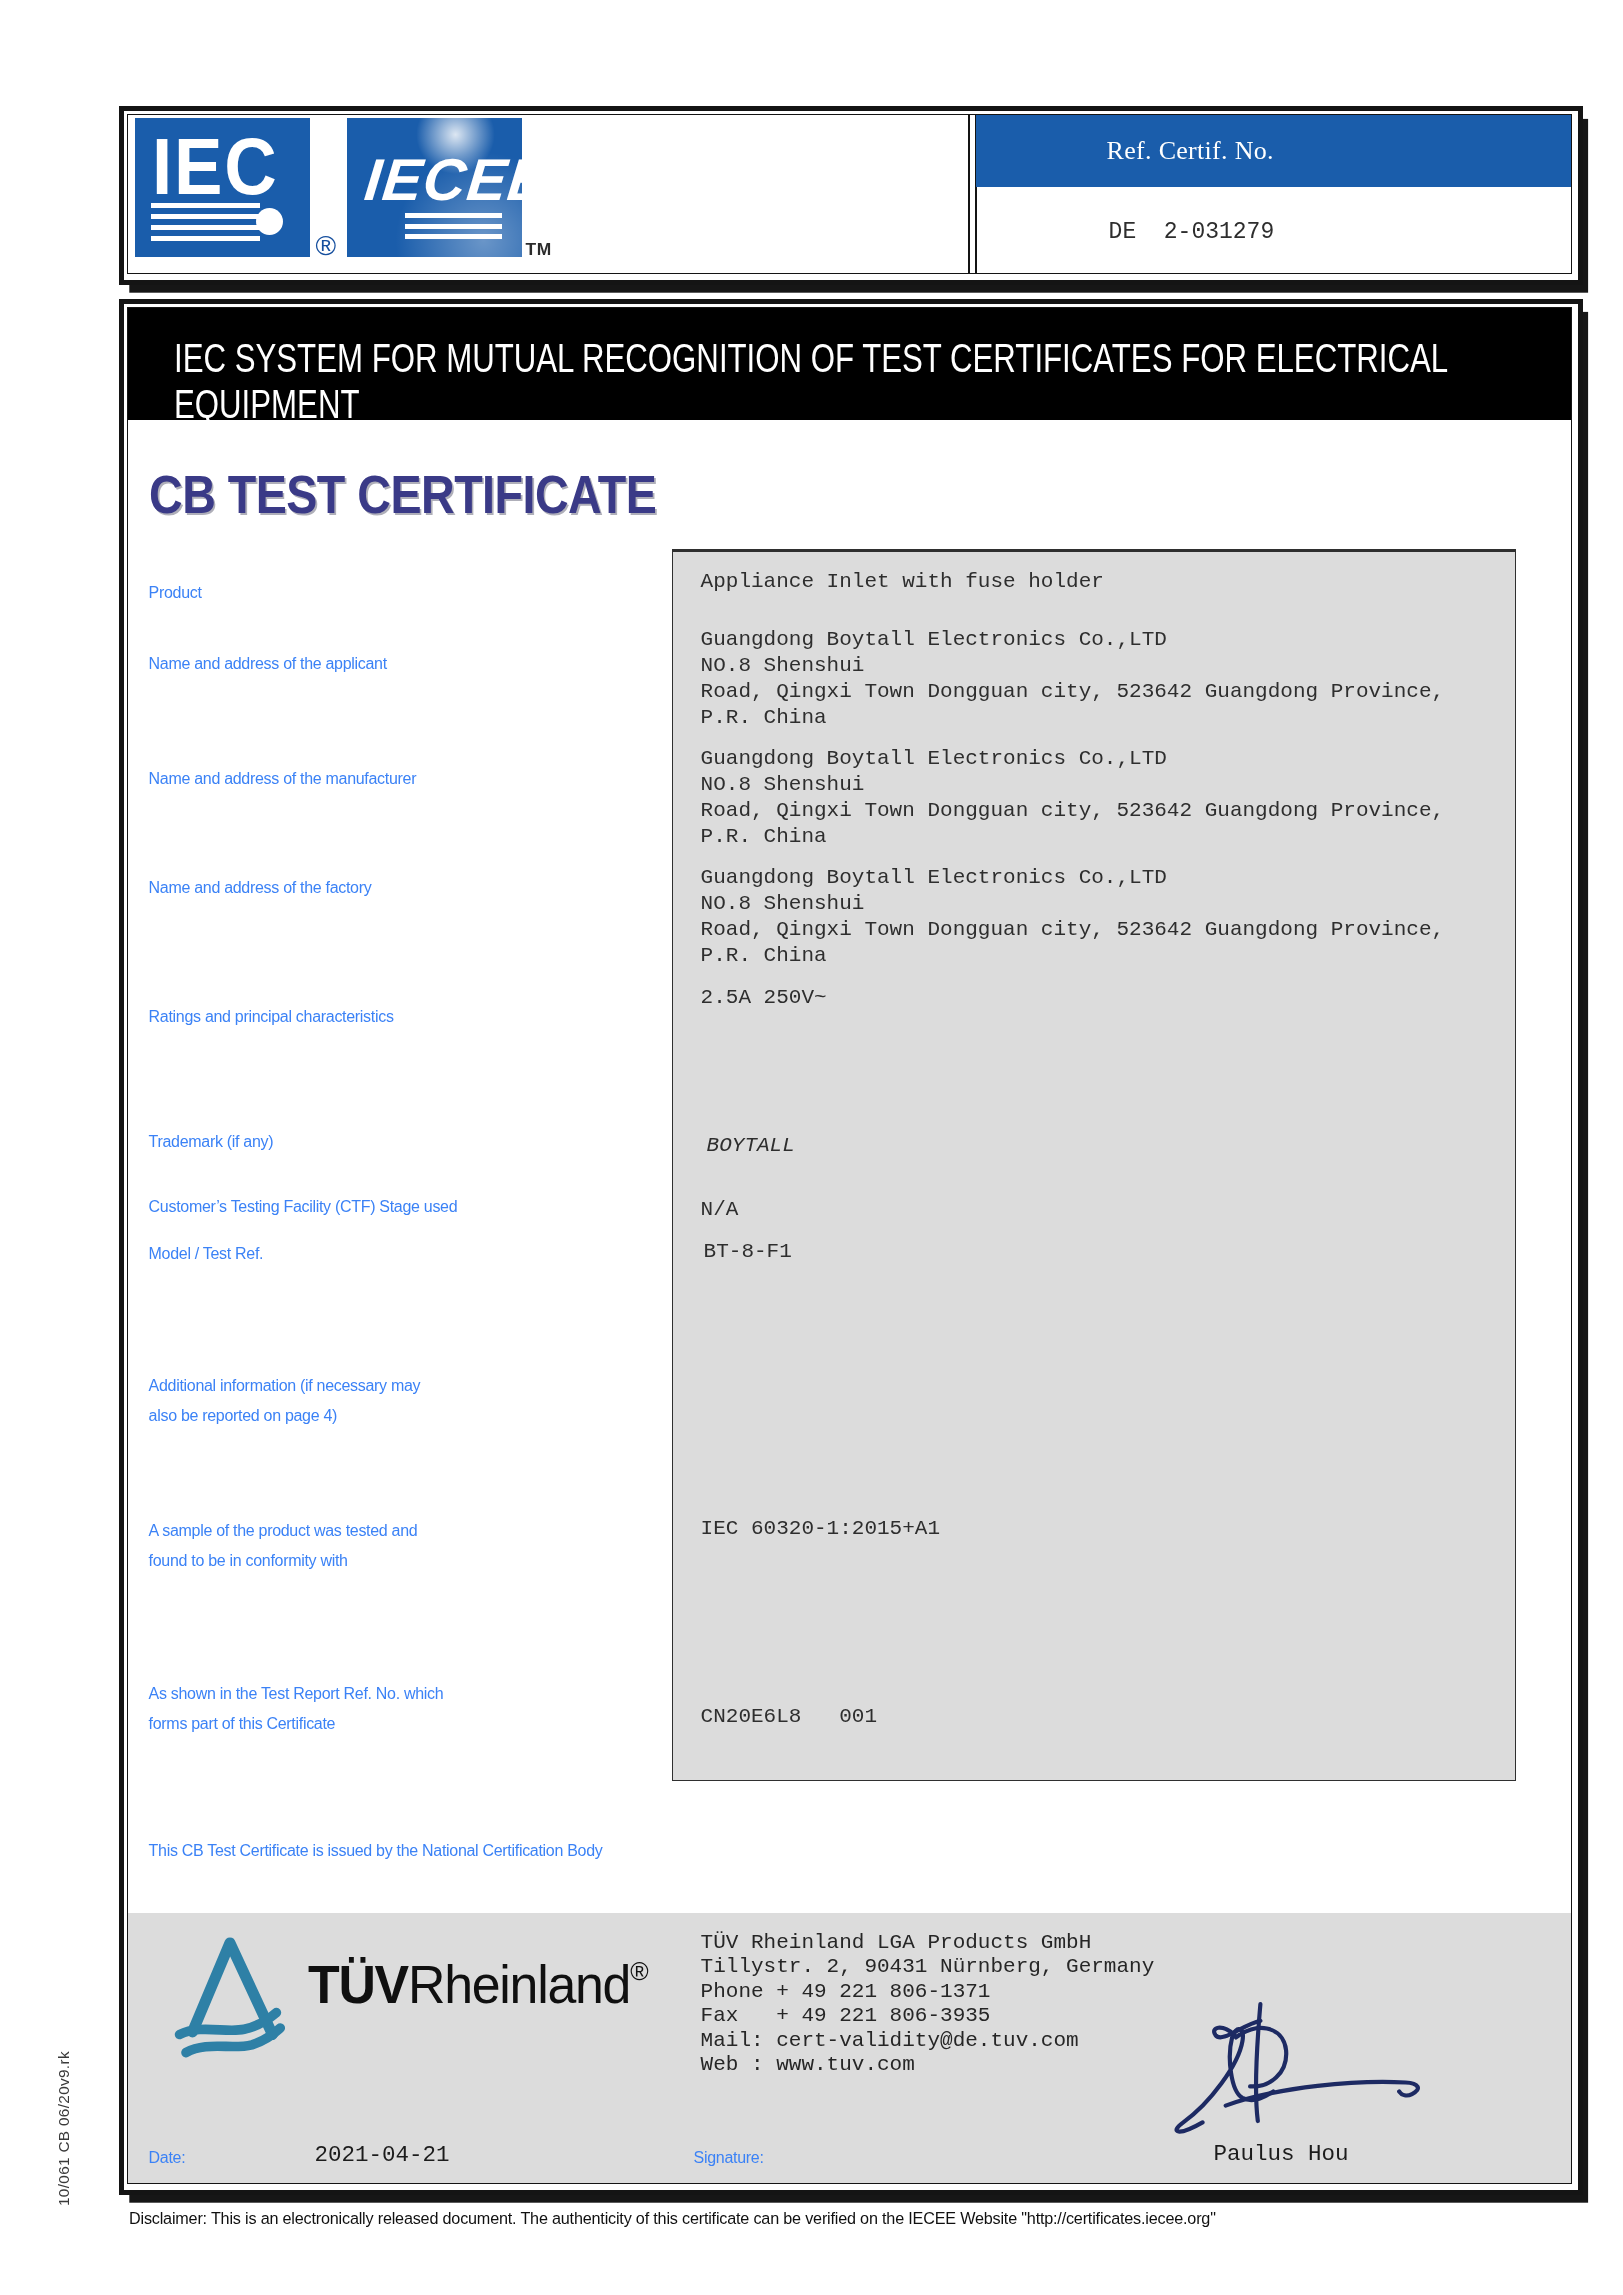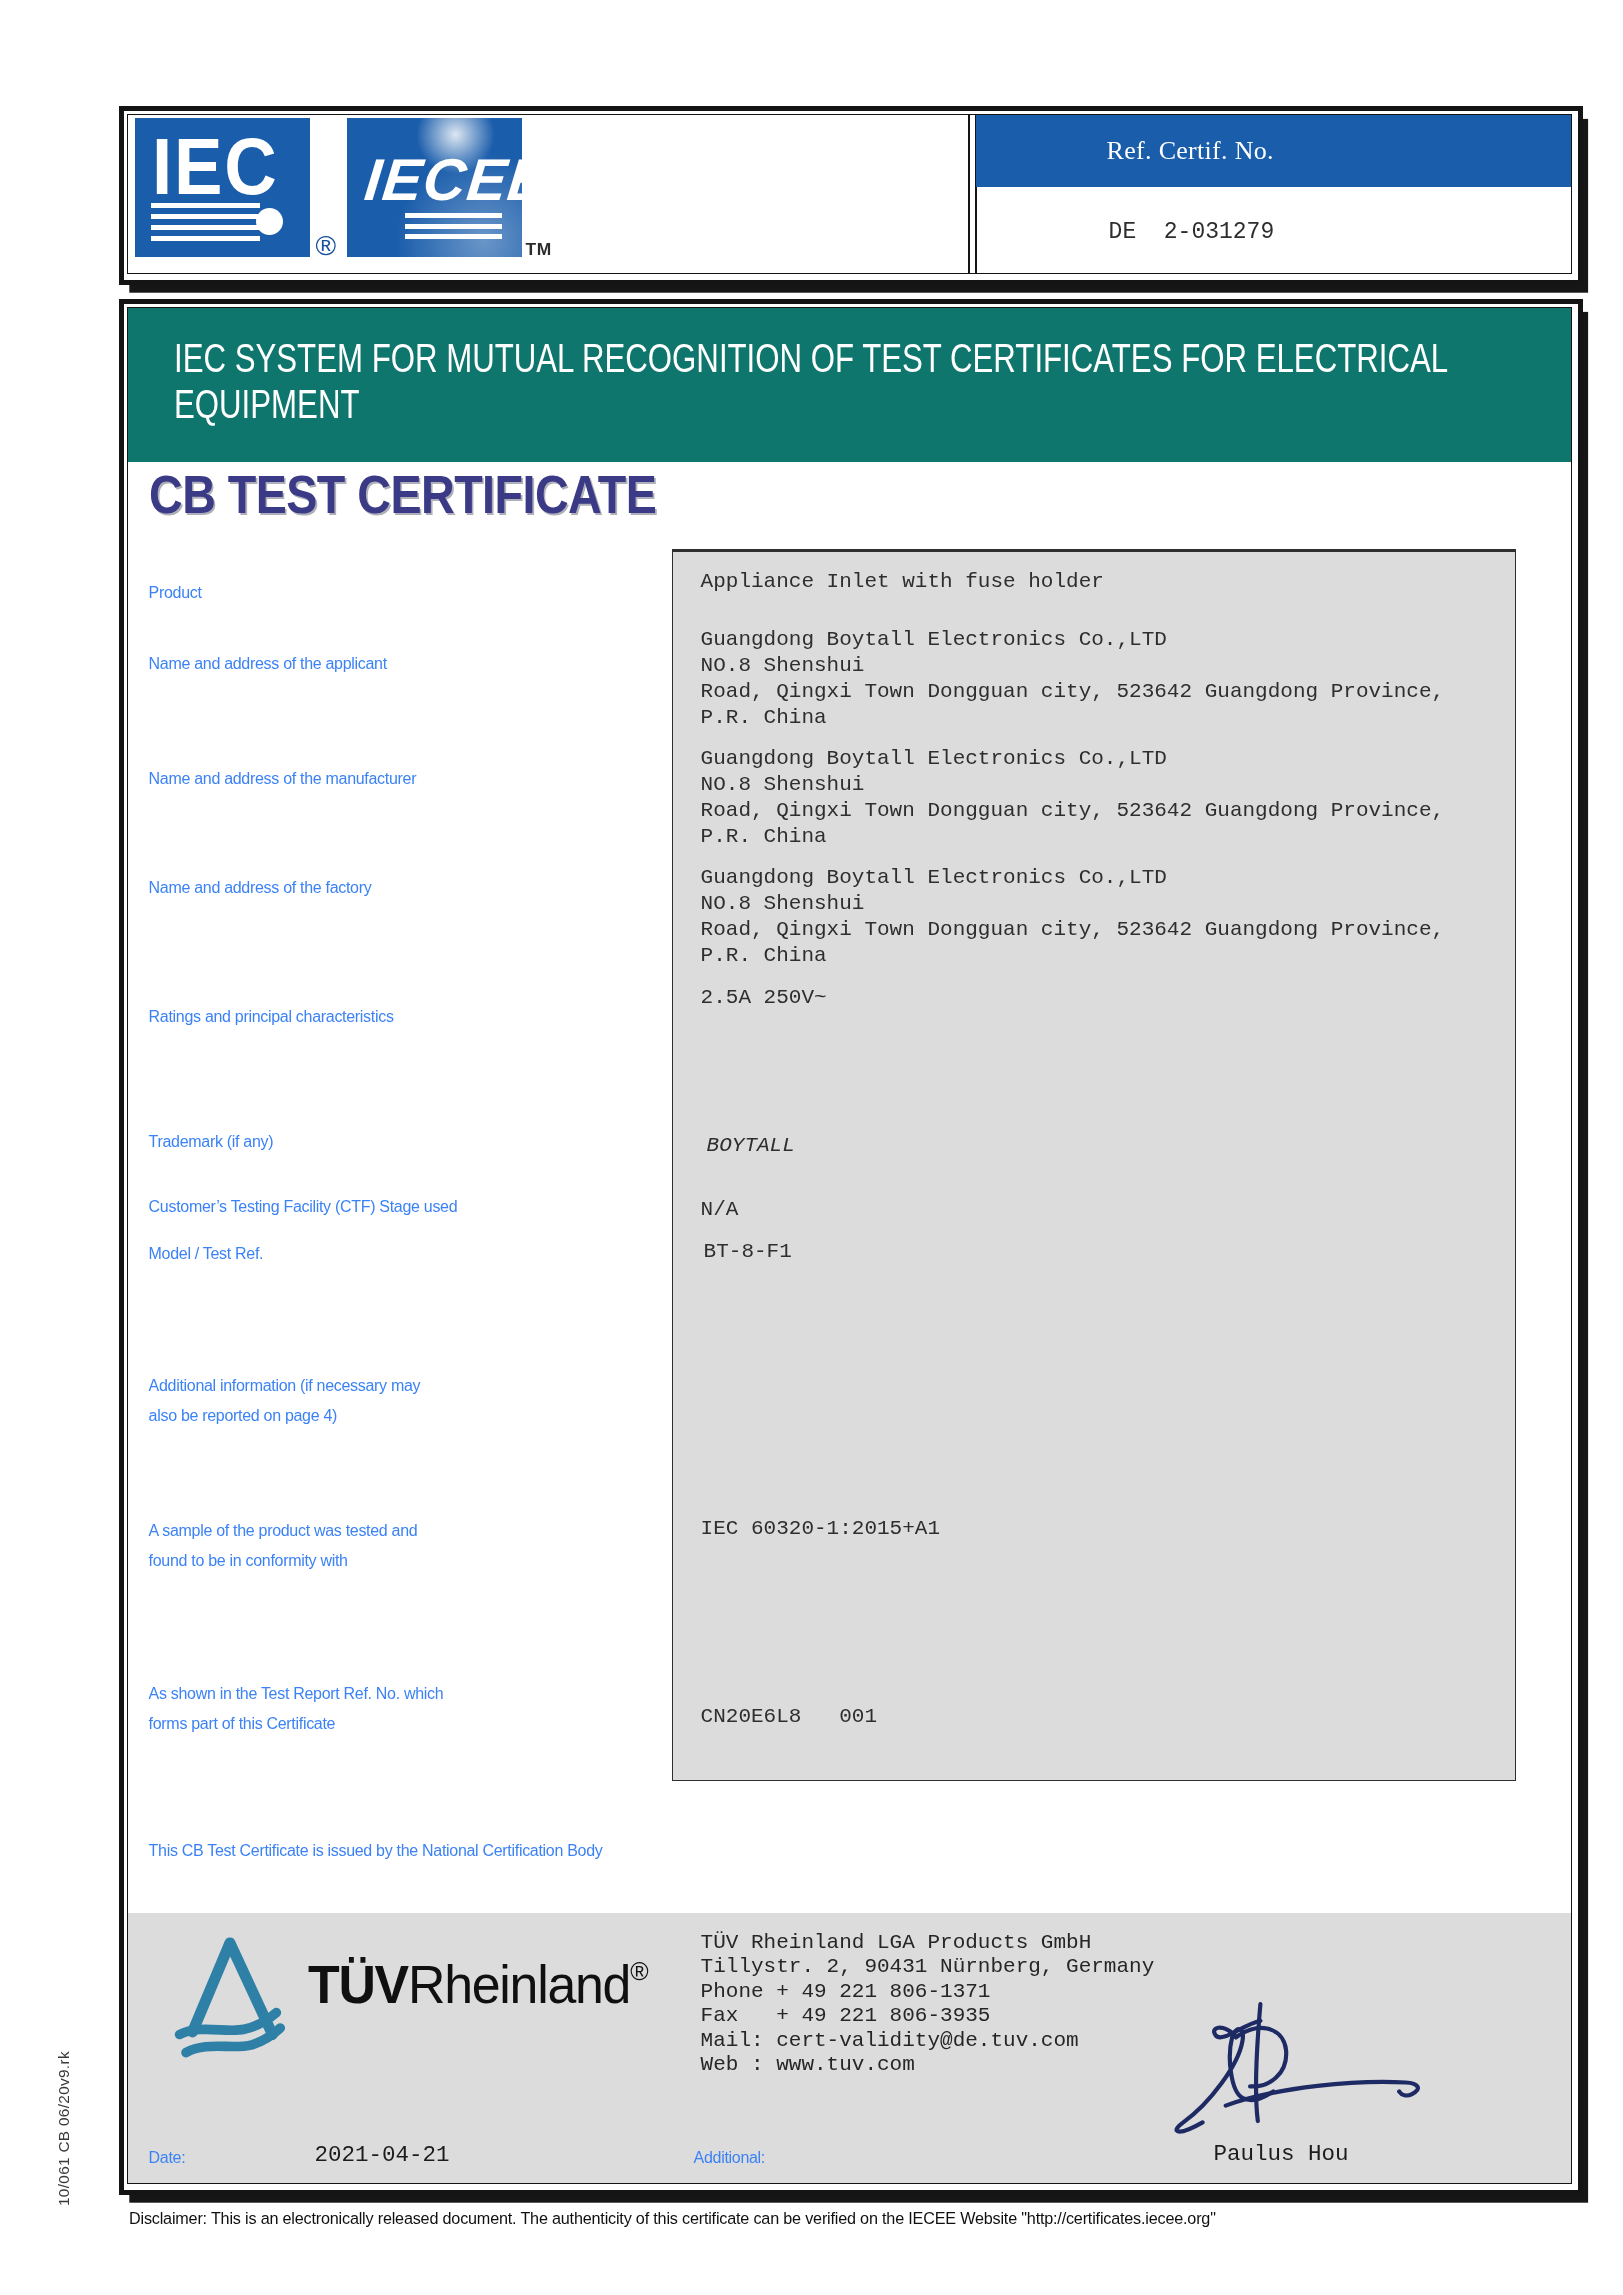--- a/index.html
+++ b/index.html
@@ -28,21 +28,21 @@
 
   .vdivider{position:absolute;top:0;bottom:0;width:5.1px;border-left:2.6px solid #141414;border-right:2.6px solid #141414;}
 
   .ref-band{position:absolute;background:#1a5dab;color:#fff;display:flex;align-items:center;font-family:Liberation Serif, serif;}
   .ref-band span{font-size:26px;letter-spacing:0.3px;}
   .val{position:absolute;font-family:"Liberation Mono",monospace;font-size:21px;line-height:26px;
        color:#2e2e2e;white-space:pre-wrap;}
   .lbl{position:absolute;left:21px;width:541px;font-size:16px;line-height:30px;color:#3b82f6;
        letter-spacing:-0.3px;white-space:pre-line;}
 
-  .banner{position:absolute;left:0;right:0;top:0;height:154px;background:#0f766e;}
+  .banner{position:absolute;left:0;right:0;top:0;height:112px;background:#000000;}
   .banner-text{position:absolute;left:46px;top:27px;width:1738px;color:#fff;font-size:40px;
                line-height:46px;transform:scaleX(.78);transform-origin:left top;white-space:pre-line;}
 
   .title{position:absolute;left:21px;top:160px;font-size:53px;font-weight:700;color:#3a3a87;
          letter-spacing:-0.6px;line-height:1;transform:scaleX(.88);transform-origin:left top;
          text-shadow:1.9px 1.9px 0.6px rgba(25,25,55,.35);white-space:nowrap;}
 
   .graybox{position:absolute;left:544px;top:241px;width:844px;height:1232px;background:#dcdcdc;
            border:1.9px solid #2f2f2f;border-top-width:3.2px;box-sizing:border-box;}
 
@@ -169,21 +169,21 @@
           <path d="M150,14 C146,60 140,150 146,196"></path>
           <path d="M110,62 C90,44 72,50 80,62 C90,76 122,46 150,40"></path>
           <path d="M112,66 C140,42 186,46 190,86 C193,122 164,144 134,142"></path>
           <path d="M96,172 C180,142 300,132 376,136 C396,137 402,146 386,154 C378,158 370,156 366,150"></path>
         </g>
       </svg>
       <div class="val" style="left:1086px;top:1833px;font-size:22.5px;color:#1c1c1c;">Paulus Hou</div>
 
       <div class="lbl" style="top:1835px;">Date:</div>
       <div class="val" style="left:187px;top:1834px;font-size:22.5px;color:#1c1c1c;">2021-04-21</div>
-      <div class="lbl" style="left:566px;top:1835px;">Additional:</div>
+      <div class="lbl" style="left:566px;top:1835px;">Signature:</div>
 
     </div>
   </div>
 
   <div class="side-code">10/061 CB 06/20v9.rk</div>
 
   <div class="disclaimer">Disclaimer:  This is an electronically released document. The authenticity of this certificate can be verified on the IECEE Website "http://certificates.iecee.org"</div>
 
 </div>
 

